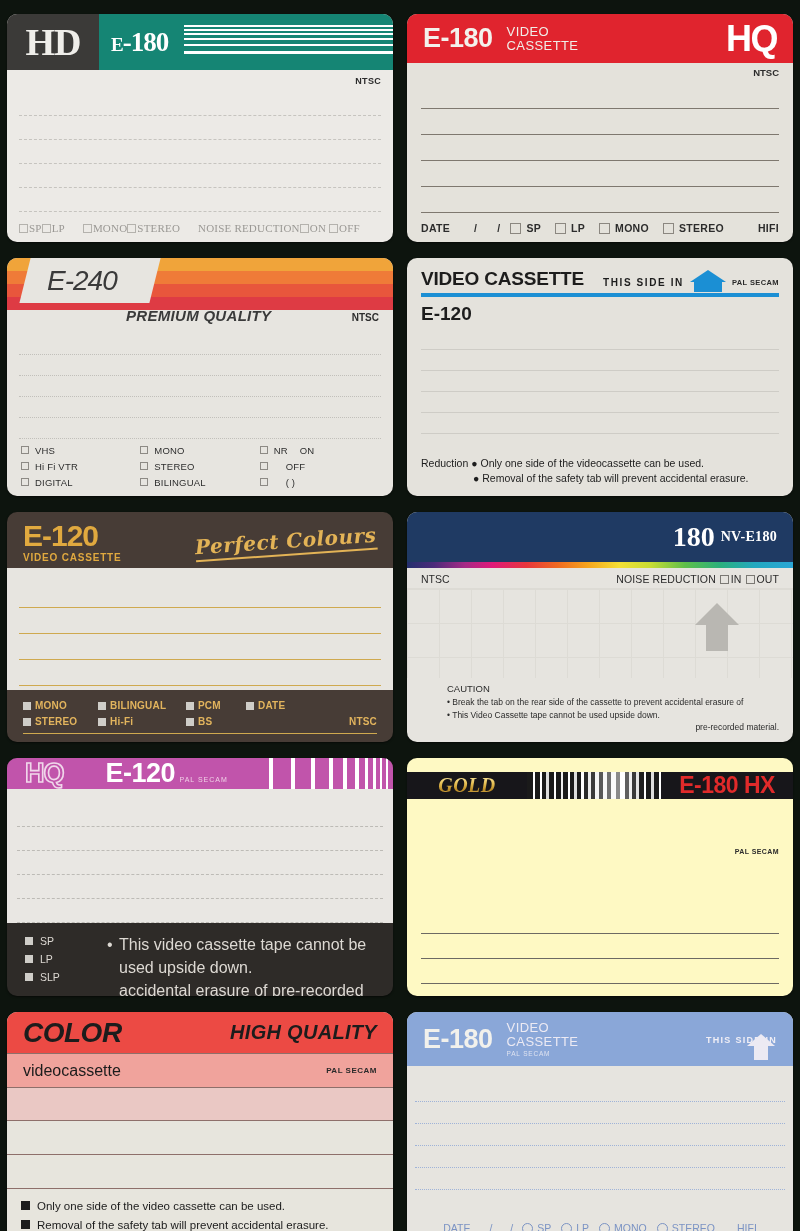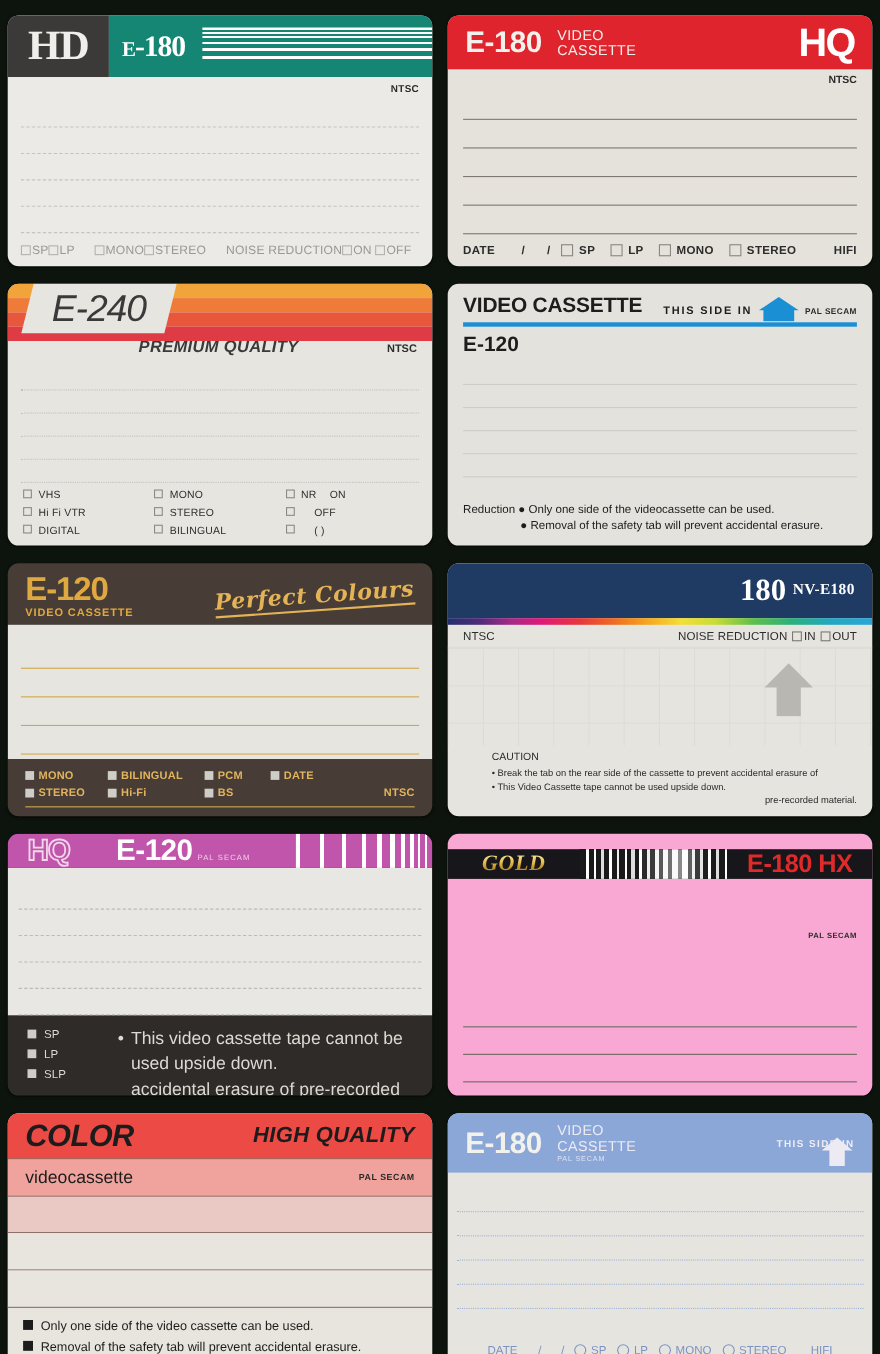--- a/index.html
+++ b/index.html
@@ -56,21 +56,21 @@
         #fff 13px 15px, transparent 15px 19px,
         #fff 19px 21px, transparent 21px 26px,
         #fff 26px 29px, transparent 29px 34px);
   }
   .hd-body{ flex:1; position:relative; padding:6px 12px 0; }
   .hd-ntsc{ text-align:right; font-size:9px; font-weight:bold; color:#2b2b2b; letter-spacing:.3px; }
   .hd-lines{ margin-top:6px; }
   .hd-lines div{ height:24px; border-bottom:1px dashed #c6c4bf; }
   .hd-foot{
     height:28px; display:flex; align-items:center; gap:0; padding:0 12px;
-    font-size:11px; color:#9a9894; letter-spacing:.2px;
+    font-size:11px; color:#9a9894; letter-spacing:.2px;font-family:Liberation Serif, serif;
   }
   .cb-o{ display:inline-block; width:9px; height:9px; border:1px solid #b4b2ad; margin-right:1px; vertical-align:-1px;}
   .hd-foot .grp{ margin-right:18px; white-space:nowrap; }
 
   
   .hq{ background:#e4e2db; }
   .hq-head{ background:#e0242e; height:52px; display:flex; align-items:center; padding:0 16px; }
   .hq-e{ font-size:27px; font-weight:bold; color:#f3f1ec; letter-spacing:-.5px; }
   .hq-vc{ margin-left:14px; font-size:13px; line-height:1.08; color:#f0eee8; letter-spacing:.4px; }
   .hq-logo{ margin-left:auto; font-size:36px; font-weight:bold; color:#fff; letter-spacing:-1.5px; }
@@ -91,21 +91,21 @@
   .e240{ background:#e7e5e0; }
   .e240-head{ position:relative; height:52px; }
   .e240-bars{ position:absolute; inset:0; }
   .e240-bars i{ position:absolute; left:0; right:0; display:block; }
   .e240-mask{
     position:absolute; top:0; bottom:0; left:18px; width:130px;
     background:#e7e5e0; transform:skewX(-14deg);
   }
   .e240-title{
     position:absolute; left:40px; top:50%; transform:translateY(-50%);
-    font-size:34px; font-style:italic; color:#3a3a3a; font-weight:400; letter-spacing:-1px;
+    font-size:28px; font-style:italic; color:#3a3a3a; font-weight:400; letter-spacing:-1px;
   }
   .e240-sub{
     display:flex; align-items:baseline; padding:4px 14px 0;
   }
   .e240-pq{ margin-left:105px; font-size:15px; font-style:italic; font-weight:bold; color:#3a3a3a; letter-spacing:.3px; }
   .e240-ntsc{ margin-left:auto; font-size:10px; font-weight:bold; color:#2d2d2d; }
   .e240-lines{ flex:1; padding:10px 12px 0; }
   .e240-lines div{ height:21px; border-bottom:1px dotted #c2c0bb; }
   .e240-foot{
     display:grid; grid-template-columns:1fr 1fr 1fr; padding:6px 14px 8px;
@@ -225,21 +225,21 @@
   .pk-body div{ height:24px; border-bottom:1px dashed #bdbbb6; }
   .pk-foot{ display:flex; padding:10px 18px 10px; color:#ddd9d3; }
   .pk-cl{ font-size:10.5px; line-height:1.7; width:82px; }
   .cb-p{ display:inline-block; width:8px; height:8px; background:#cfcdc8; margin-right:7px; vertical-align:0; }
   .pk-txt{ font-size:16px; line-height:1.45; flex:1; }
   .pk-txt .b{ position:relative; padding-left:12px; }
   .pk-txt .b::before{ content:"\2022"; position:absolute; left:0; }
   .pk-txt .c{ padding-left:12px; }
 
   
-  .gd{ background:#f9a8d4;gap:46px; }
+  .gd{ background:#fef9c3;gap:46px; }
   .gd-head{ margin:14px 0 0; height:30px; background:#17161a; display:flex; align-items:center; }
   .gd-logo{
     width:120px; text-align:center;
     font-family:"Liberation Serif", serif; font-style:italic; font-weight:bold; font-size:20px;
     background:linear-gradient(to bottom,#fdf0b5 0%,#e8c258 40%,#b98820 70%,#f4dd96 100%);
     -webkit-background-clip:text; background-clip:text; color:transparent; letter-spacing:.5px;
   }
   .gd-bars{ flex:1; align-self:stretch;
     background:
       linear-gradient(to right,

